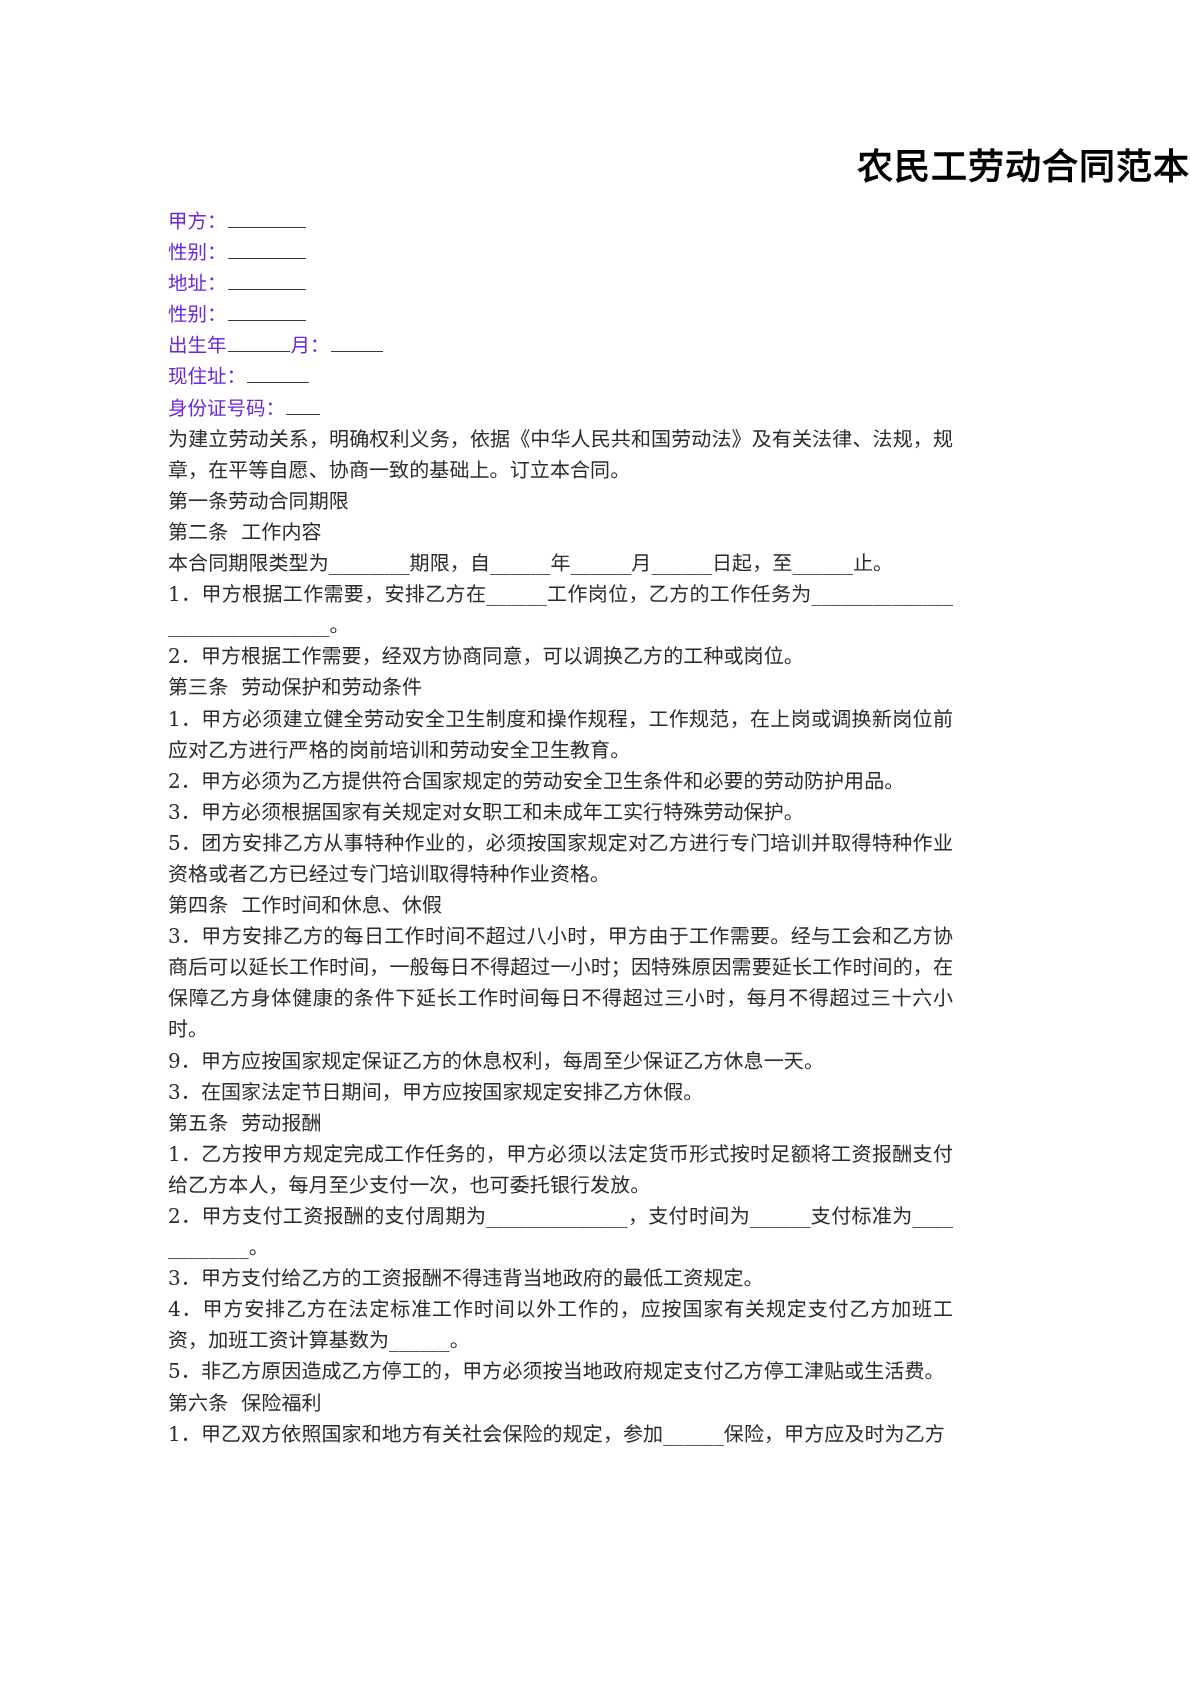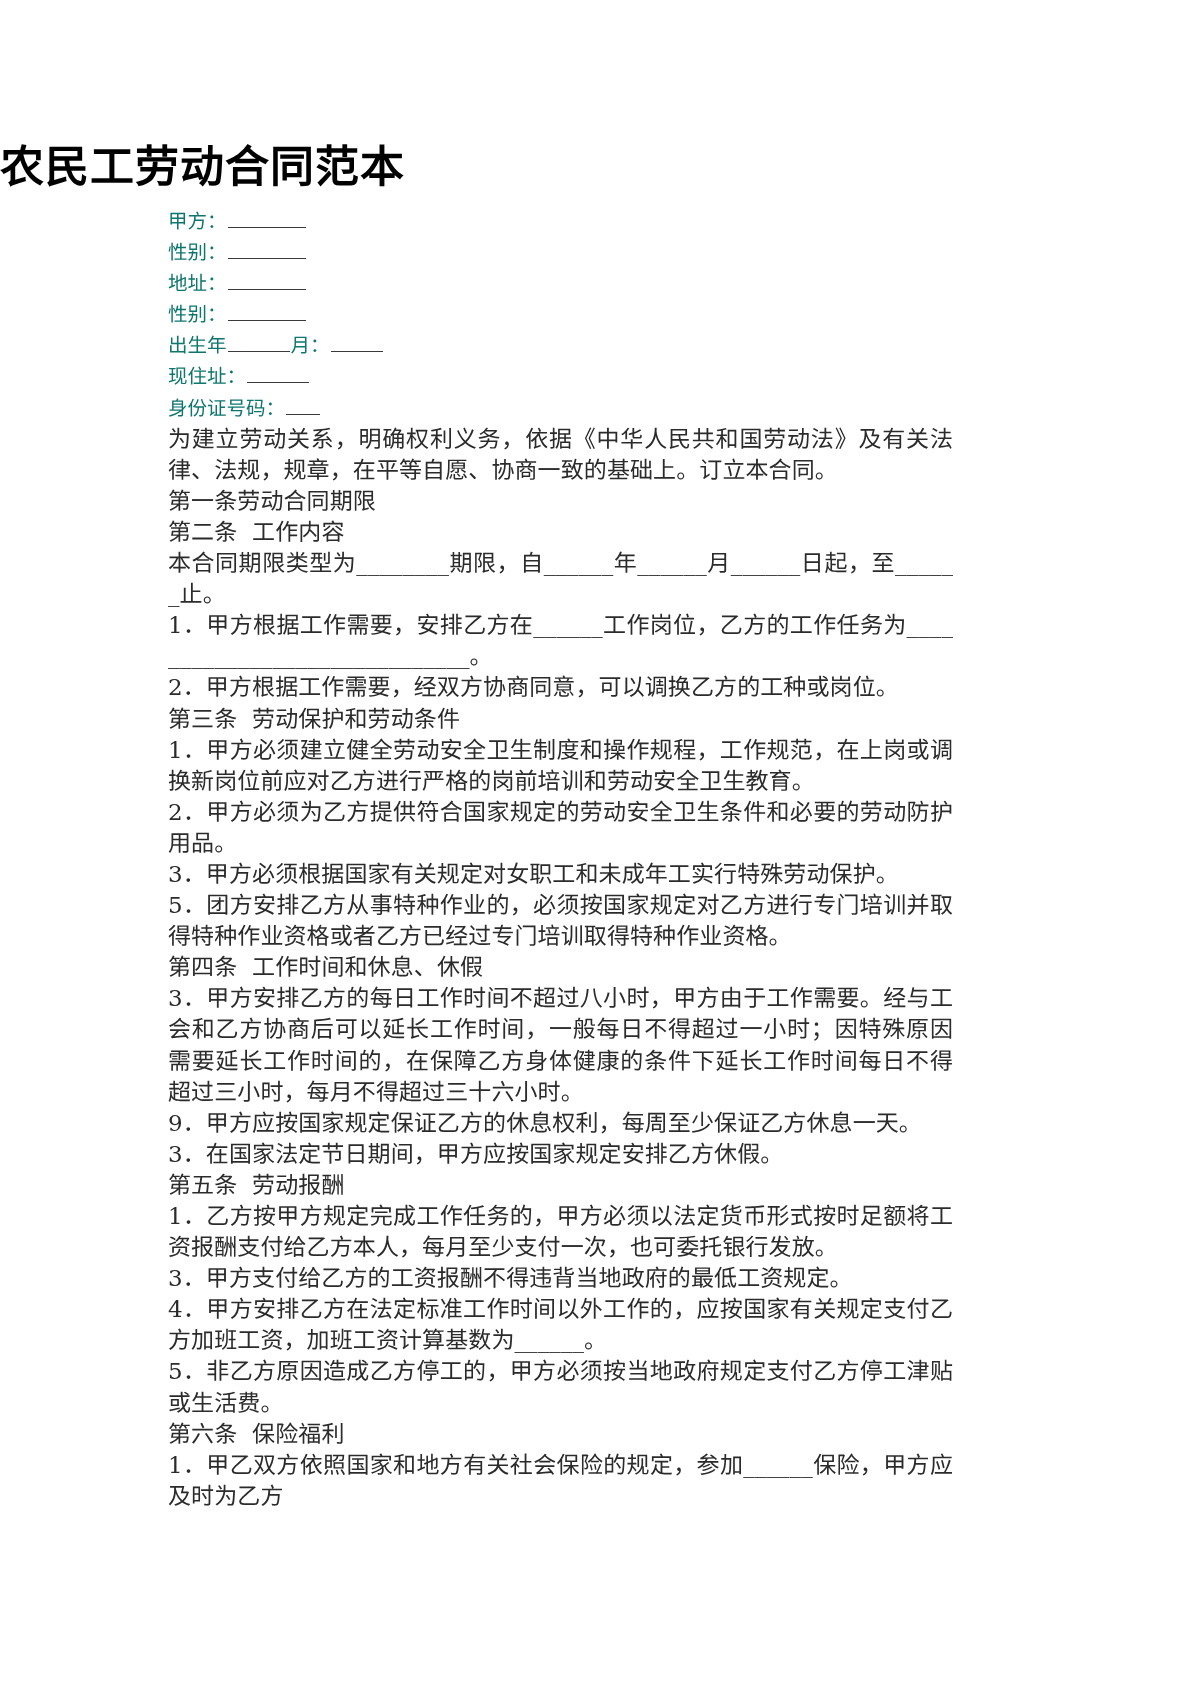--- a/index.html
+++ b/index.html
@@ -17,36 +17,36 @@
     overflow: hidden;
     font-family: "DejaVu Serif", "Liberation Serif", serif;
     color: #000000;
     box-sizing: border-box;
   }
   .doc-title {
     position: absolute;
     left: 0;
     right: 0;
     top: 145px;
-    text-align: left;
+    text-align: right;
     font-family: "DejaVu Sans", "Liberation Sans", sans-serif;
     font-weight: 700;
-    font-size: 44px;
+    font-size: 36px;
     line-height: 44px;
     letter-spacing: 1px;
     color: #000000;
   }
   .body-block {
     position: absolute;
     left: 168px;
     top: 206px;
     width: 785px;
   }
   .line {
-    font-size: 23px;
+    font-size: 20px;
     line-height: 31.1px;
     color: #2b2b2b;
     white-space: pre-wrap;
     text-align: justify;
     text-justify: inter-character;
     word-break: break-all;
     letter-spacing: 0.1px;
   }
   
   .blk {
@@ -56,21 +56,21 @@
     height: 17px;
     margin: 0 1px;
   }
   .w-xs { width: 34px; }
   .w-sm { width: 52px; }
   .w-md { width: 62px; }
   .w-lg { width: 78px; }
   .field-row {
     font-size: 19.5px;
     line-height: 31.1px;
-    color: #0f766e;
+    color: #6d28d9;
     white-space: nowrap;
   }
   .para {
     margin: 0;
     padding: 0;
   }
 </style>
 </head>
 <body>
 
@@ -117,20 +117,21 @@
     <p class="line para">3．甲方必须根据国家有关规定对女职工和未成年工实行特殊劳动保护。</p>
     <p class="line para">5．团方安排乙方从事特种作业的，必须按国家规定对乙方进行专门培训并取得特种作业资格或者乙方已经过专门培训取得特种作业资格。</p>
 
     <p class="line para">第四条  工作时间和休息、休假</p>
     <p class="line para">3．甲方安排乙方的每日工作时间不超过八小时，甲方由于工作需要。经与工会和乙方协商后可以延长工作时间，一般每日不得超过一小时；因特殊原因需要延长工作时间的，在保障乙方身体健康的条件下延长工作时间每日不得超过三小时，每月不得超过三十六小时。</p>
     <p class="line para">9．甲方应按国家规定保证乙方的休息权利，每周至少保证乙方休息一天。</p>
     <p class="line para">3．在国家法定节日期间，甲方应按国家规定安排乙方休假。</p>
 
     <p class="line para">第五条  劳动报酬</p>
     <p class="line para">1．乙方按甲方规定完成工作任务的，甲方必须以法定货币形式按时足额将工资报酬支付给乙方本人，每月至少支付一次，也可委托银行发放。</p>
+    <p class="line para">2．甲方支付工资报酬的支付周期为______________，支付时间为______支付标准为____________。</p>
     <p class="line para">3．甲方支付给乙方的工资报酬不得违背当地政府的最低工资规定。</p>
     <p class="line para">4．甲方安排乙方在法定标准工作时间以外工作的，应按国家有关规定支付乙方加班工资，加班工资计算基数为______。</p>
     <p class="line para">5．非乙方原因造成乙方停工的，甲方必须按当地政府规定支付乙方停工津贴或生活费。</p>
 
     <p class="line para">第六条  保险福利</p>
     <p class="line para">1．甲乙双方依照国家和地方有关社会保险的规定，参加______保险，甲方应及时为乙方</p>
 
   </div>
 </div>
 

